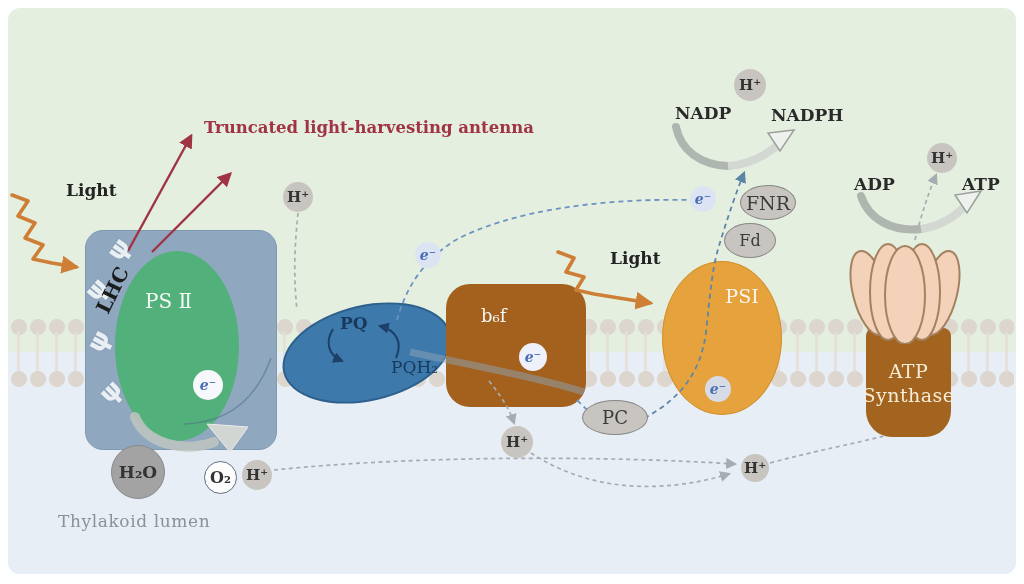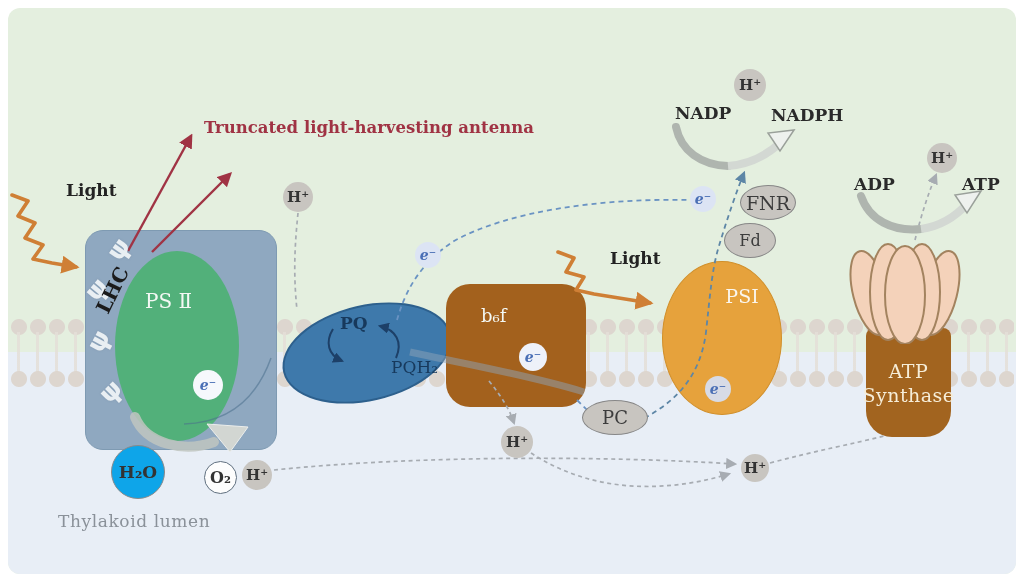--- a/index.html
+++ b/index.html
@@ -173,21 +173,21 @@
   <div class="lbl" style="left:344px;top:357px;font-size:17px;font-weight:400;color:#17395c;margin-left:47px;">PQH₂</div>
   <div class="lbl white-lbl" style="left:481px;top:305px;font-size:18px;">b₆f</div>
   <div class="lbl" style="left:712px;top:285px;width:60px;text-align:center;font-size:19px;color:#faf6ee;">PSⅠ</div>
 
   <div class="circle hplus" style="left:283px;top:182px;width:30px;height:30px;">H⁺</div>
   <div class="circle hplus" style="left:242px;top:460px;width:30px;height:30px;">H⁺</div>
   <div class="circle hplus" style="left:501px;top:426px;width:32px;height:32px;">H⁺</div>
   <div class="circle hplus" style="left:741px;top:454px;width:28px;height:28px;">H⁺</div>
   <div class="circle hplus" style="left:734px;top:69px;width:32px;height:32px;">H⁺</div>
   <div class="circle hplus" style="left:927px;top:143px;width:30px;height:30px;">H⁺</div>
-  <div class="circle" style="left:111px;top:445px;width:52px;height:52px;background:#0ea5e9;border:1.5px solid #8a8a8a;color:#333;font-size:17px;font-weight:600;">H₂O</div>
+  <div class="circle" style="left:111px;top:445px;width:52px;height:52px;background:#a3a3a3;border:1.5px solid #8a8a8a;color:#333;font-size:17px;font-weight:600;">H₂O</div>
   <div class="circle" style="left:204px;top:461px;width:31px;height:31px;background:#fdfdfd;border:1.5px solid #5f6f7f;color:#333;font-size:16px;font-weight:600;">O₂</div>
   <div class="circle electron" style="left:193px;top:370px;width:30px;height:30px;background:#f6f8fc;">e⁻</div>
   <div class="circle electron" style="left:415px;top:242px;width:26px;height:26px;background:#dce4f4;">e⁻</div>
   <div class="circle electron" style="left:519px;top:343px;width:28px;height:28px;background:#eef1f9;">e⁻</div>
   <div class="circle electron" style="left:705px;top:376px;width:26px;height:26px;background:#d7dbe6;">e⁻</div>
   <div class="circle electron" style="left:690px;top:186px;width:26px;height:26px;background:#dce4f4;">e⁻</div>
 
   <div class="ell" style="left:582px;top:400px;width:64px;height:33px;font-size:18px;">PC</div>
   <div class="ell" style="left:740px;top:185px;width:54px;height:33px;font-size:19px;">FNR</div>
   <div class="ell" style="left:724px;top:223px;width:50px;height:33px;font-size:16px;">Fd</div>

